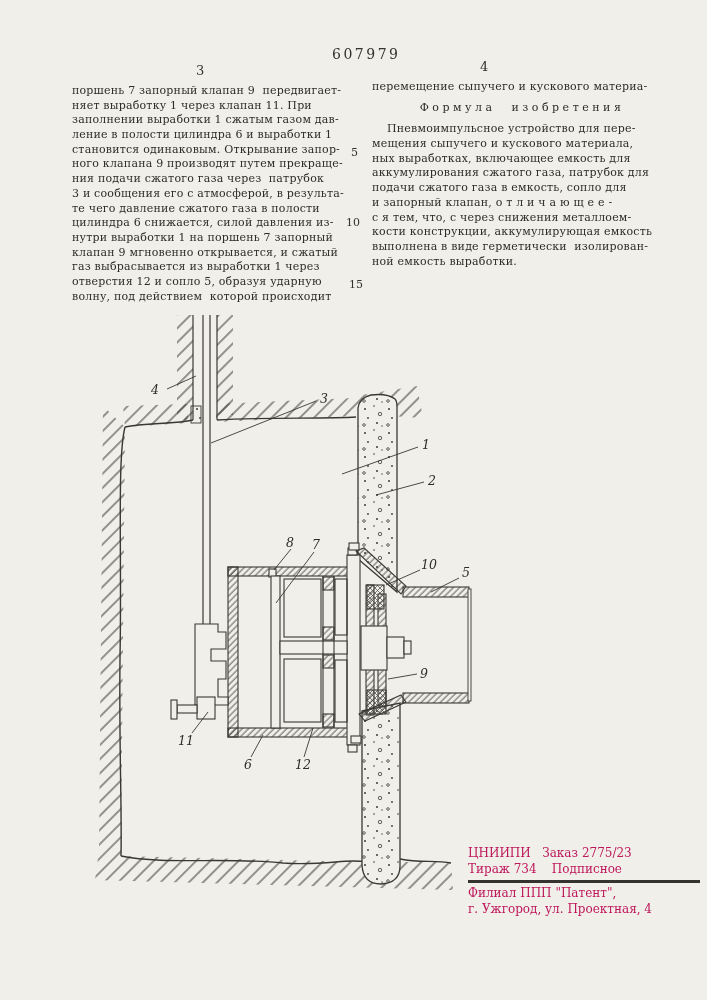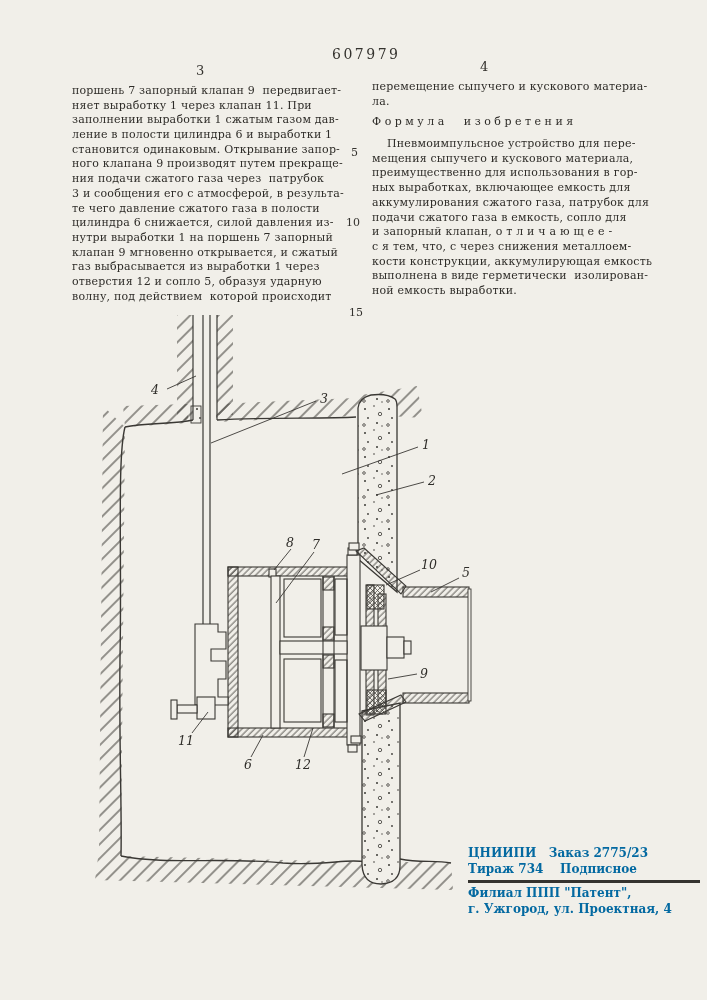--- a/index.html
+++ b/index.html
@@ -19,32 +19,32 @@
   }
   .col-num{position:absolute;font-size:13px;color:#34322e;}
   .col-num.left{left:196px;top:63px;}
   .col-num.right{left:480px;top:59px;}
   .text-col{position:absolute;width:300px;font-size:11px;line-height:14.7px;
     letter-spacing:0.2px;color:#2e2c28;}
   .text-col .tl{white-space:pre;height:14.7px;overflow:visible;}
   .left-col{left:72px;top:84px;}
   .right-col{left:372px;top:80px;}
   .claim-heading{
-    text-align:left;letter-spacing:3.5px;word-spacing:9px;
+    text-align:center;letter-spacing:3.5px;word-spacing:9px;
     margin-top:6px;margin-bottom:7px;height:14.7px;white-space:nowrap;
   }
   .indent{text-indent:15px;}
   .line-marker{position:absolute;font-size:11px;color:#34322e;}
   .lm5{left:351px;top:146px;}
   .lm10{left:346px;top:216px;}
-  .lm15{left:349px;top:306px;}
+  .lm15{left:349px;top:278px;}
   .figure{position:absolute;left:25px;top:308px;width:472px;height:600px;}
   .footer{
     position:absolute;left:468px;top:845px;width:239px;
-    font-size:12px;line-height:16px;color:#0369a1;font-weight:bold;
+    font-size:12px;line-height:16px;color:#be185d;font-weight:normal;
   }
   .footer .fl{white-space:pre;}
   .footer .rule{height:2.5px;background:#35332f;margin:3px 0 2px 0;width:232px;}
   .fig-label{font-style:italic;font-size:12.5px;fill:#2e2c28;
     font-family:"DejaVu Serif","Liberation Serif",serif;}
 </style>
 </head>
 <body>
 
 <div class="page">
@@ -70,25 +70,23 @@
     <div class="tl">отверстия 12 и сопло 5, образуя ударную</div>
     <div class="tl">волну, под действием  которой происходит</div>
   </div>
 
   <div class="line-marker lm5">5</div>
   <div class="line-marker lm10">10</div>
   <div class="line-marker lm15">15</div>
 
   <div class="text-col right-col">
     <div class="tl">перемещение сыпучего и кускового материа-</div>
-    <div class="tl">ла.</div>
     <div class="claim-heading">Формула изобретения</div>
     <div class="tl indent">Пневмоимпульсное устройство для пере-</div>
     <div class="tl">мещения сыпучего и кускового материала,</div>
-    <div class="tl">преимущественно для использования в гор-</div>
     <div class="tl">ных выработках, включающее емкость для</div>
     <div class="tl">аккумулирования сжатого газа, патрубок для</div>
     <div class="tl">подачи сжатого газа в емкость, сопло для</div>
     <div class="tl">и запорный клапан, о т л и ч а ю щ е е -</div>
     <div class="tl">с я тем, что, с через снижения металлоем-</div>
     <div class="tl">кости конструкции, аккумулирующая емкость</div>
     <div class="tl">выполнена в виде герметически  изолирован-</div>
     <div class="tl">ной емкость выработки.</div>
   </div>
 

